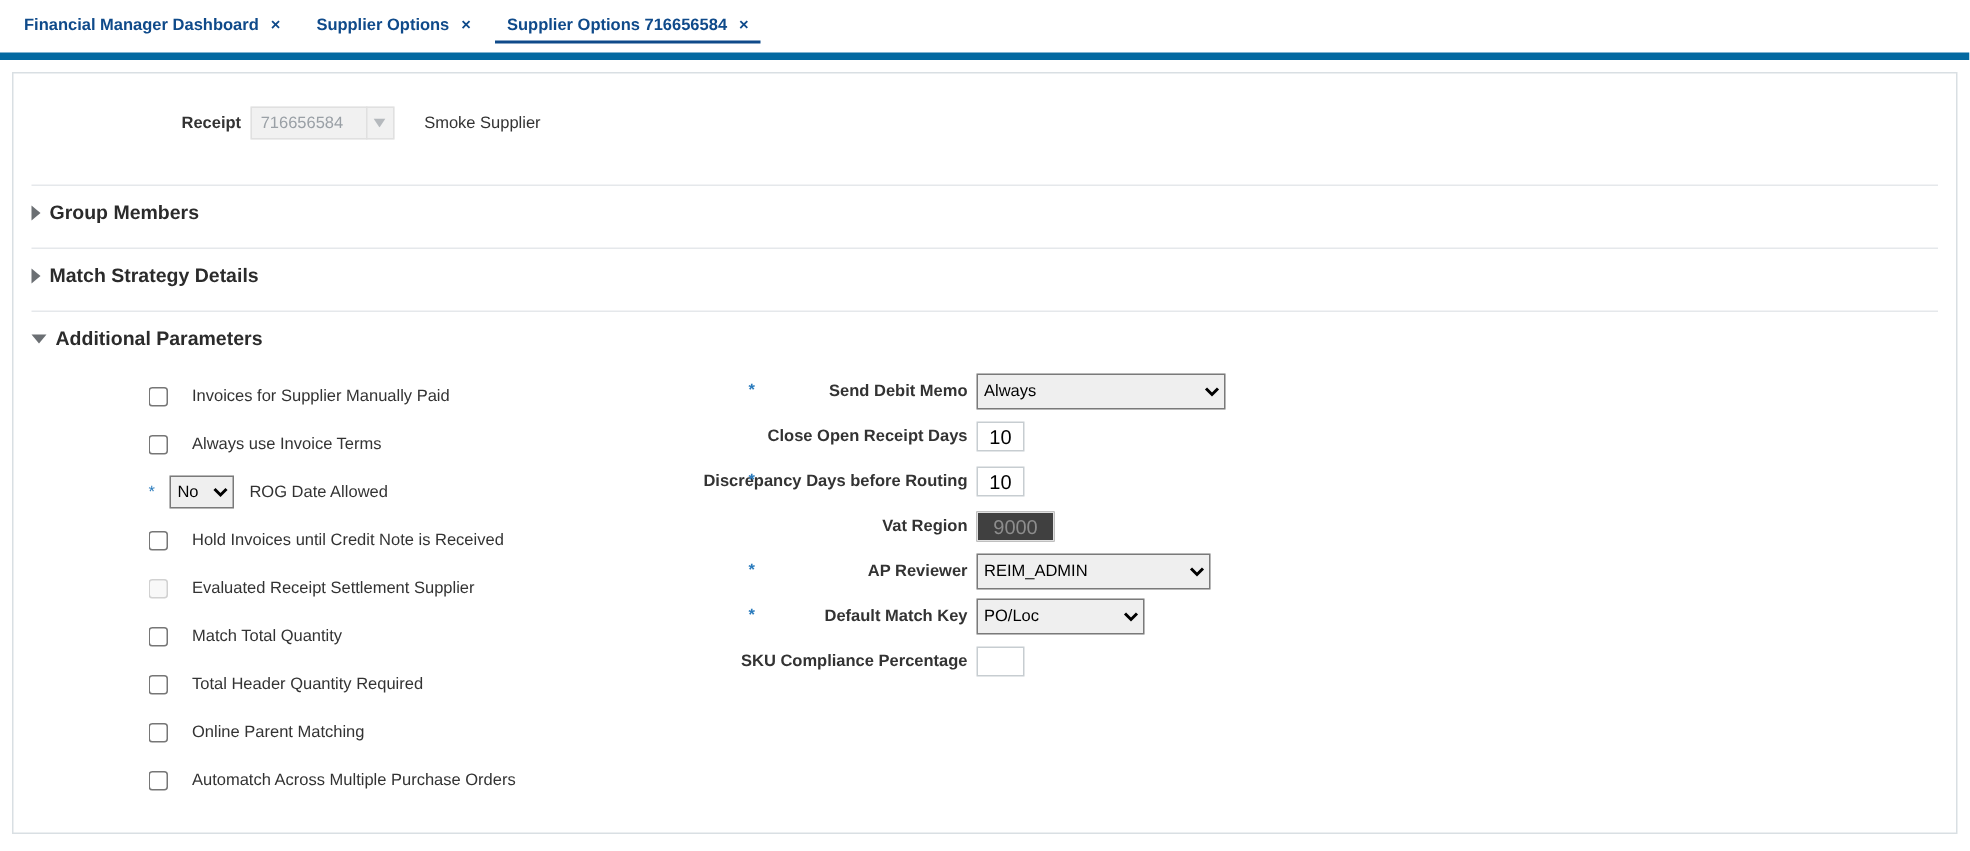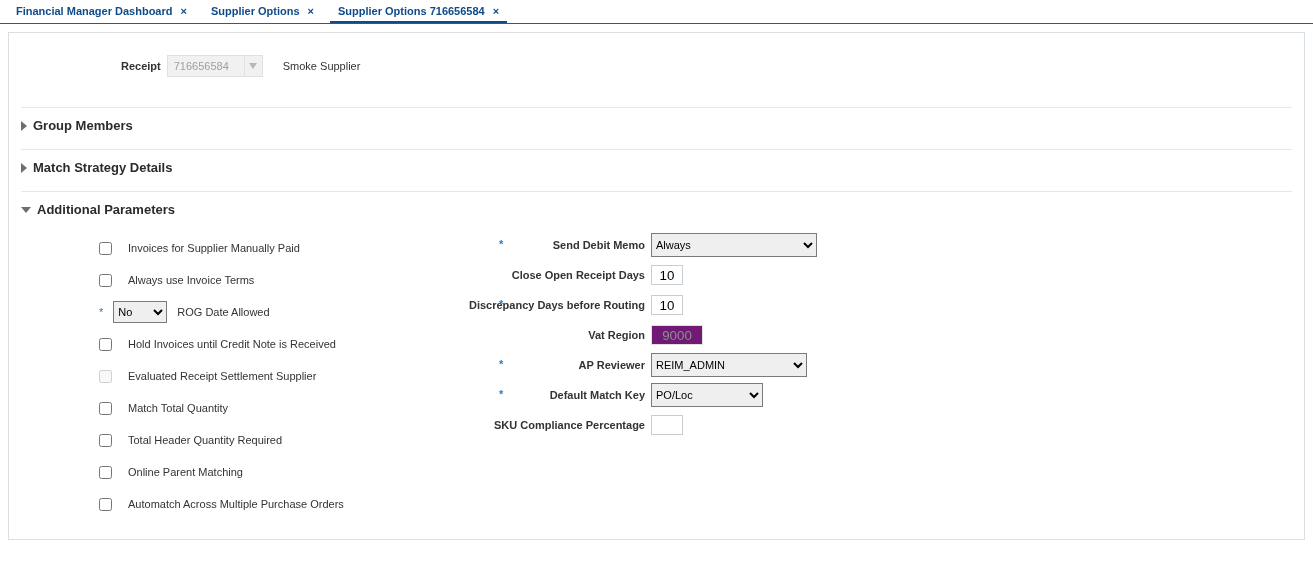--- a/index.html
+++ b/index.html
@@ -4,25 +4,25 @@
 <style>
   * { box-sizing: border-box; }
   body {
     margin: 0;
     font-family: Arial, Helvetica, sans-serif;
     font-size: 11px;
     color: #333;
     background: #fff;
   }
   .tabs {
-    border-bottom: 1px solid #0369a1;
+    border-bottom: 5px solid #0369a1;
     padding: 0 8px;
     display: flex;
     align-items: center;
-    height: 24px;
+    height: 40px;
   }
   .tab {
     display: flex;
     align-items: center;
     padding: 4px 8px;
     color: #0f4a8a;
     font-weight: bold;
     margin-right: 8px;
     border-bottom: 2px solid transparent;
     cursor: pointer;
@@ -165,21 +165,21 @@
     width: 32px;
     height: 20px;
     text-align: center;
     border: 1px solid #c7cdd1;
   }
   .ro-input {
     width: 52px;
     height: 20px;
     text-align: center;
     border: 1px solid #e0e0e0;
-    background: #701a75;
+    background: #404040;
     color: #8d8d8d;
   }
   select.wide { height: 24px; border: 1px solid #7a7a7a; font-size: 11px; }
   svg.caret { width: 8px; height: 6px; }
 </style>
 </head>
 <body>
 
 <div class="tabs">
   <div class="tab">
@@ -237,21 +237,21 @@
         <div class="check-row">
           <input type="checkbox" style="">
           <span class="lbl">Invoices for Supplier Manually Paid</span>
         </div>
         <div class="check-row">
           <input type="checkbox" style="">
           <span class="lbl">Always use Invoice Terms</span>
         </div>
         <div class="rog-row">
           <span class="req" style="margin-left:18px;">*</span>
-          <select class="small" style="width:54px">
+          <select class="small" style="width:43px">
             <option>No</option>
           </select>
           <span class="lbl">ROG Date Allowed</span>
         </div>
         <div class="check-row">
           <input type="checkbox" style="">
           <span class="lbl">Hold Invoices until Credit Note is Received</span>
         </div>
         <div class="check-row">
           <input type="checkbox" disabled="" style="">

